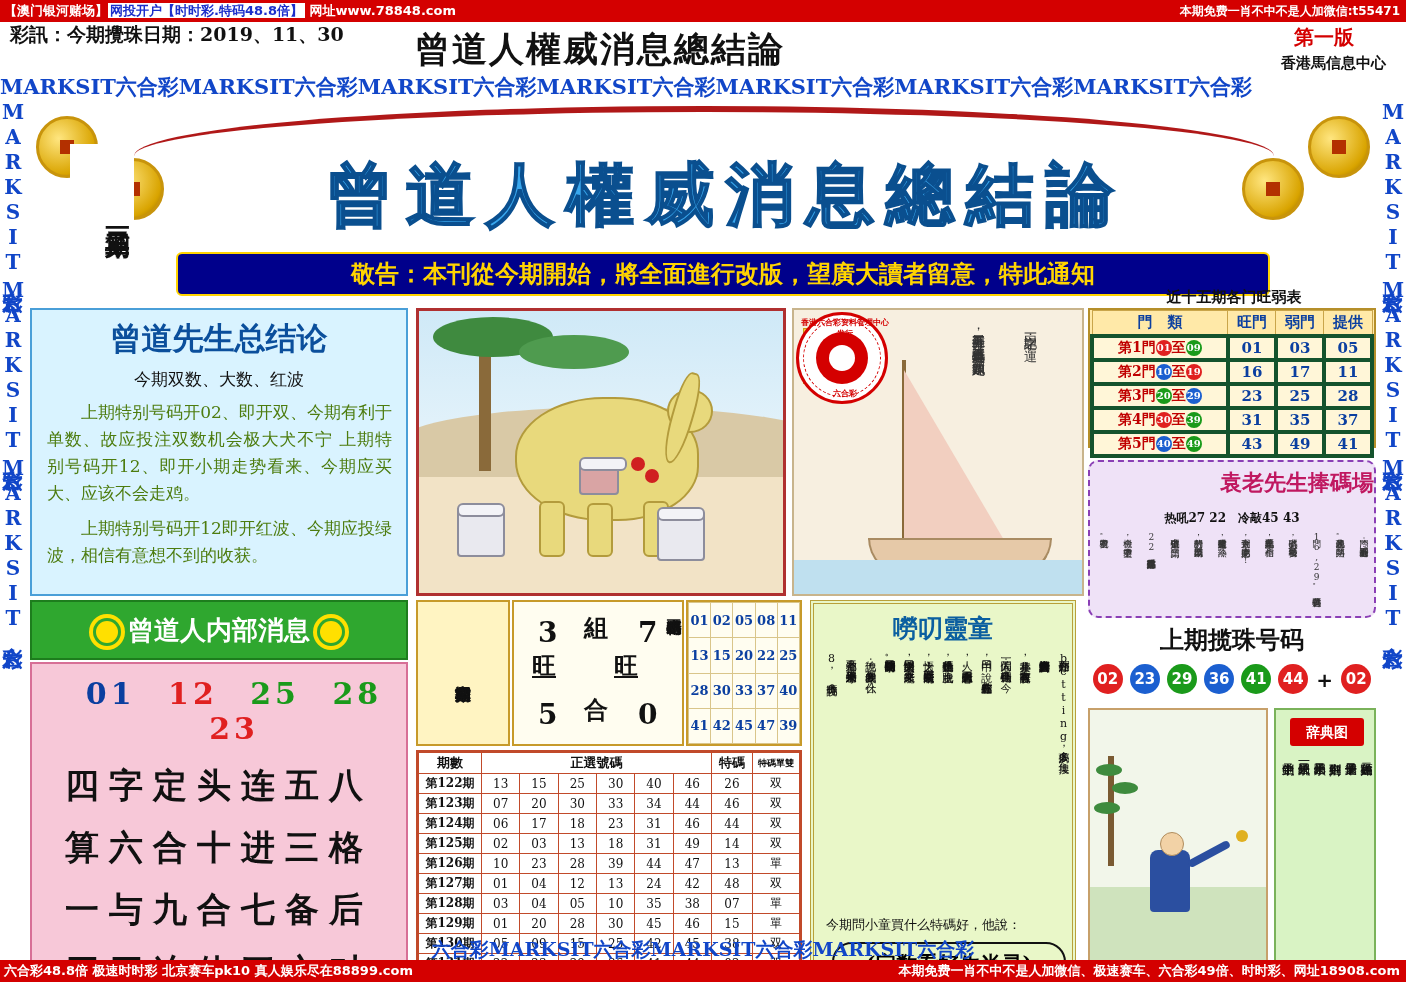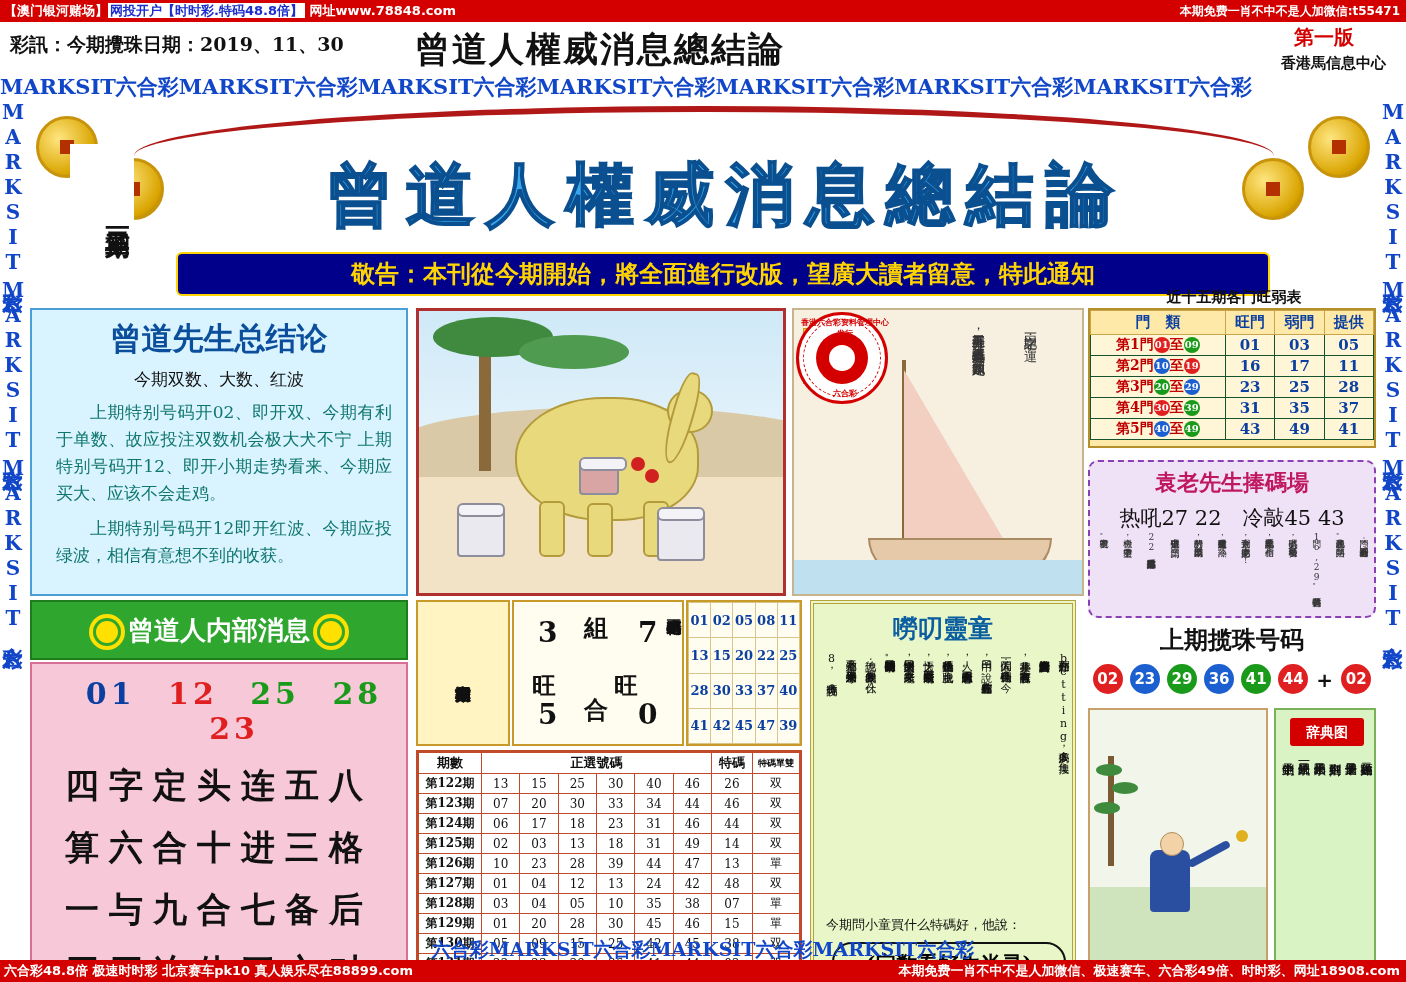--- a/index.html
+++ b/index.html
@@ -7,21 +7,21 @@
   .page{position:relative;width:1406px;height:982px;}
 
   
   .topbar{position:absolute;left:0;top:0;width:1406px;height:22px;background:#d40000;color:#ffffff;font-size:13px;font-weight:bold;line-height:22px;}
   .topbar .left{position:absolute;left:4px;top:0;white-space:nowrap;}
   .topbar .left .blue{color:#1b2ecb;background:#ffffff;padding:0 2px;}
   .topbar .right{position:absolute;right:6px;top:0;white-space:nowrap;font-size:12px;}
 
   
   .titleband{position:absolute;left:0;top:22px;width:1406px;height:52px;background:#ffffff;}
-  .titleband .tdate{position:absolute;left:10px;top:10px;font-size:19px;font-weight:bold;color:#111;white-space:nowrap;font-family:"DejaVu Serif","Liberation Serif",serif;}
+  .titleband .tdate{position:absolute;left:10px;top:0;font-size:19px;font-weight:bold;color:#111;white-space:nowrap;font-family:"DejaVu Serif","Liberation Serif",serif;}
   .titleband .tmain{position:absolute;left:415px;top:4px;font-size:35px;font-weight:bold;color:#111;white-space:nowrap;font-family:"DejaVu Serif","Liberation Serif",serif;letter-spacing:2px;}
   .titleband .tver{position:absolute;right:52px;top:2px;font-size:20px;font-weight:bold;color:#d40000;}
   .titleband .tcenter{position:absolute;right:20px;top:32px;font-size:15px;font-weight:bold;color:#111;}
 
   
   .strip{position:absolute;left:0;top:74px;width:1406px;height:26px;background:#ffffff;overflow:hidden;color:#1146c8;font-size:21px;font-weight:bold;font-family:"DejaVu Serif","Liberation Serif",serif;white-space:nowrap;line-height:26px;}
   .stripbottom{position:absolute;left:0;top:938px;width:1406px;height:22px;overflow:hidden;color:#1146c8;font-size:19px;font-weight:bold;font-family:"DejaVu Serif","Liberation Serif",serif;white-space:nowrap;line-height:22px;text-align:center;}
 
   
   .vstrip{position:absolute;top:100px;width:26px;height:838px;background:#ffffff;color:#1146c8;font-size:20px;font-weight:bold;font-family:"DejaVu Serif","Liberation Serif",serif;writing-mode:vertical-rl;text-orientation:upright;overflow:hidden;line-height:26px;letter-spacing:1px;}
@@ -40,21 +40,21 @@
   .bigtitle{position:absolute;left:140px;top:42px;width:1120px;height:105px;font-size:68px;font-weight:bold;color:#39a7ee;-webkit-text-stroke:2px #0a4f8f;letter-spacing:12px;font-family:"DejaVu Serif","Liberation Serif",serif;text-align:center;line-height:105px;white-space:nowrap;}
   .notice{position:absolute;left:150px;top:152px;width:1090px;height:40px;background:#00008b;border:2px solid #ffd400;border-radius:6px;color:#ffd400;font-size:24px;font-weight:bold;line-height:40px;text-align:center;font-family:"DejaVu Serif","Liberation Serif",serif;white-space:nowrap;overflow:hidden;}
 
   
   .panel{position:absolute;box-sizing:border-box;}
 
   
   #summary{left:4px;top:208px;width:378px;height:288px;background:#d9f3ff;border:2px solid #4a9fd8;}
   #summary .h{font-size:31px;font-weight:bold;color:#0b4f9c;text-align:center;margin-top:8px;font-family:Liberation Serif, serif;}
   #summary .sub{font-size:17px;text-align:center;margin-top:8px;color:#111;font-family:"DejaVu Serif","Liberation Serif",serif;}
-  #summary .txt{font-size:17px;color:#0f766e;line-height:27px;margin:8px 14px 0 24px;text-align:justify;font-family:"DejaVu Serif","Liberation Serif",serif;}
+  #summary .txt{font-size:17px;color:#4d7c0f;line-height:27px;margin:8px 14px 0 15px;text-align:justify;font-family:"DejaVu Serif","Liberation Serif",serif;}
   #summary .txt p{margin:8px 0 0 0;text-indent:34px;}
 
   
   #insidenews{left:4px;top:500px;width:378px;height:60px;background:#2fa72f;border:2px solid #1d7d1d;}
   #insidenews .h{font-size:26px;font-weight:bold;color:#ffffff;text-align:center;line-height:56px;font-family:"DejaVu Serif","Liberation Serif",serif;}
   .sunicon{display:inline-block;width:22px;height:22px;background:#ffe000;border-radius:50%;vertical-align:middle;margin:0 10px;position:relative;box-shadow:0 0 0 3px #2fa72f,0 0 0 7px #ffe000;}
 
   
   #numpoem{left:4px;top:562px;width:378px;height:372px;background:#f7c8d8;border:2px solid #d76f96;}
   #numpoem .nums{margin-top:12px;text-align:center;font-size:30px;font-weight:bold;letter-spacing:4px;font-family:"DejaVu Serif","Liberation Serif",serif;padding-left:30px;}
@@ -93,32 +93,32 @@
   .water{position:absolute;left:0;top:250px;width:292px;height:38px;background:#bfe0ef;}
   .vtext{position:absolute;writing-mode:vertical-rl;text-orientation:upright;font-size:13px;color:#333;line-height:17px;font-family:"DejaVu Serif","Liberation Serif",serif;}
   .ribbon-flag{position:absolute;left:9px;top:18px;width:26px;height:54px;background:#f6c94a;border:1px solid #c89b1f;}
   .ribbon-flag span{display:block;writing-mode:vertical-rl;text-orientation:upright;font-size:11px;color:#8a1a1a;font-weight:bold;text-align:center;line-height:26px;}
 
   
   #doortable{left:1062px;top:208px;width:288px;height:140px;background:#ffe9a8;border:2px solid #b58f2a;}
   #doortable .cap{position:absolute;left:0;top:-22px;width:288px;text-align:center;font-size:15px;font-weight:bold;color:#111;font-family:Liberation Serif, serif;}
   #doortable table{width:100%;border-collapse:collapse;font-family:"DejaVu Serif","Liberation Serif",serif;padding-left:11px;}
   #doortable th{font-size:15px;color:#0b3fa0;padding:2px 0;text-align:center;border:1px solid #c9a54a;background:#ffe9a8;}
-  #doortable td{font-size:14px;text-align:center;border:1px solid #14532d;padding:1px 0;background:#fff6d8;}
+  #doortable td{font-size:14px;text-align:center;border:4px solid #14532d;padding:1px 0;background:#fff6d8;}
   #doortable td.k{color:#c00000;font-weight:bold;}
   #doortable td.v{color:#0b3fa0;font-weight:bold;font-size:15px;}
   .ball{display:inline-block;width:16px;height:16px;line-height:16px;border-radius:50%;color:#fff;font-size:10px;text-align:center;vertical-align:middle;}
   .ball.red{background:#e02020;}
   .ball.green{background:#1a9a1a;}
   .ball.blue{background:#1b5fd0;}
 
   
   #purple{left:1062px;top:360px;width:288px;height:158px;background:#efe2f7;border:2px dashed #8a3fb5;border-radius:10px;}
-  #purple .h{font-size:22px;font-weight:bold;color:#c01860;text-align:center;margin-top:6px;font-family:"DejaVu Serif","Liberation Serif",serif;}
-  #purple .sub{font-size:21px;font-weight:normal;color:#111;text-align:center;margin-top:6px;font-family:"DejaVu Serif","Liberation Serif",serif;}
+  #purple .h{font-size:22px;font-weight:bold;color:#c01860;text-align:right;margin-top:6px;font-family:"DejaVu Serif","Liberation Serif",serif;}
+  #purple .sub{font-size:12px;font-weight:bold;color:#111;text-align:center;margin-top:12px;font-family:"DejaVu Serif","Liberation Serif",serif;}
   #purple .cols{position:absolute;left:8px;top:70px;width:272px;height:80px;display:flex;flex-direction:row-reverse;justify-content:space-between;}
   #purple .cols .c{writing-mode:vertical-rl;text-orientation:upright;font-size:9px;line-height:12px;color:#333;height:78px;font-family:"DejaVu Serif","Liberation Serif",serif;}
 
   
   #lastdraw{left:1062px;top:524px;width:288px;height:78px;}
   #lastdraw .h{font-size:24px;font-weight:bold;text-align:center;color:#111;font-family:"DejaVu Serif","Liberation Serif",serif;}
   #lastdraw .balls{margin-top:8px;text-align:center;white-space:nowrap;}
   .dball{display:inline-block;width:30px;height:30px;line-height:30px;border-radius:50%;color:#fff;font-size:15px;font-weight:bold;text-align:center;margin:0 1px;}
   .plus{display:inline-block;font-size:20px;font-weight:bold;color:#111;margin:0 2px;vertical-align:middle;}
 
@@ -139,21 +139,21 @@
 
   
   #lucky{left:390px;top:500px;width:94px;height:146px;background:#fff4c2;border:2px solid #c79a2a;}
   #lucky .c{writing-mode:vertical-rl;text-orientation:upright;font-size:16px;font-weight:bold;text-align:center;line-height:26px;margin:6px auto 0 auto;height:130px;color:#111;font-family:"DejaVu Serif","Liberation Serif",serif;}
 
   #group{left:486px;top:500px;width:172px;height:146px;background:#fffdf0;border:2px solid #c79a2a;}
   #group .row{position:absolute;font-size:28px;font-weight:bold;color:#111;font-family:"DejaVu Serif","Liberation Serif",serif;}
   #group .g1{left:24px;top:14px;}
   #group .g2{left:70px;top:10px;font-size:24px;}
   #group .g3{left:124px;top:14px;}
-  #group .g4{left:18px;top:68px;font-size:24px;}
+  #group .g4{left:18px;top:48px;font-size:24px;text-decoration:underline;}
   #group .g5{left:24px;top:96px;}
   #group .g6{left:70px;top:92px;font-size:24px;}
   #group .g7{left:124px;top:96px;}
 
   #select{left:660px;top:500px;width:116px;height:146px;background:#fffdf0;border:2px solid #c79a2a;}
   #select .t{position:absolute;left:-50px;top:6px;width:46px;writing-mode:vertical-rl;text-orientation:upright;font-size:15px;font-weight:bold;color:#111;line-height:20px;height:132px;font-family:"DejaVu Serif","Liberation Serif",serif;}
   #select table{width:100%;height:100%;border-collapse:collapse;}
   #select td{font-size:13px;text-align:center;color:#0b3fa0;font-weight:bold;border:1px solid #d9c58a;font-family:"DejaVu Serif","Liberation Serif",serif;}
 
   

